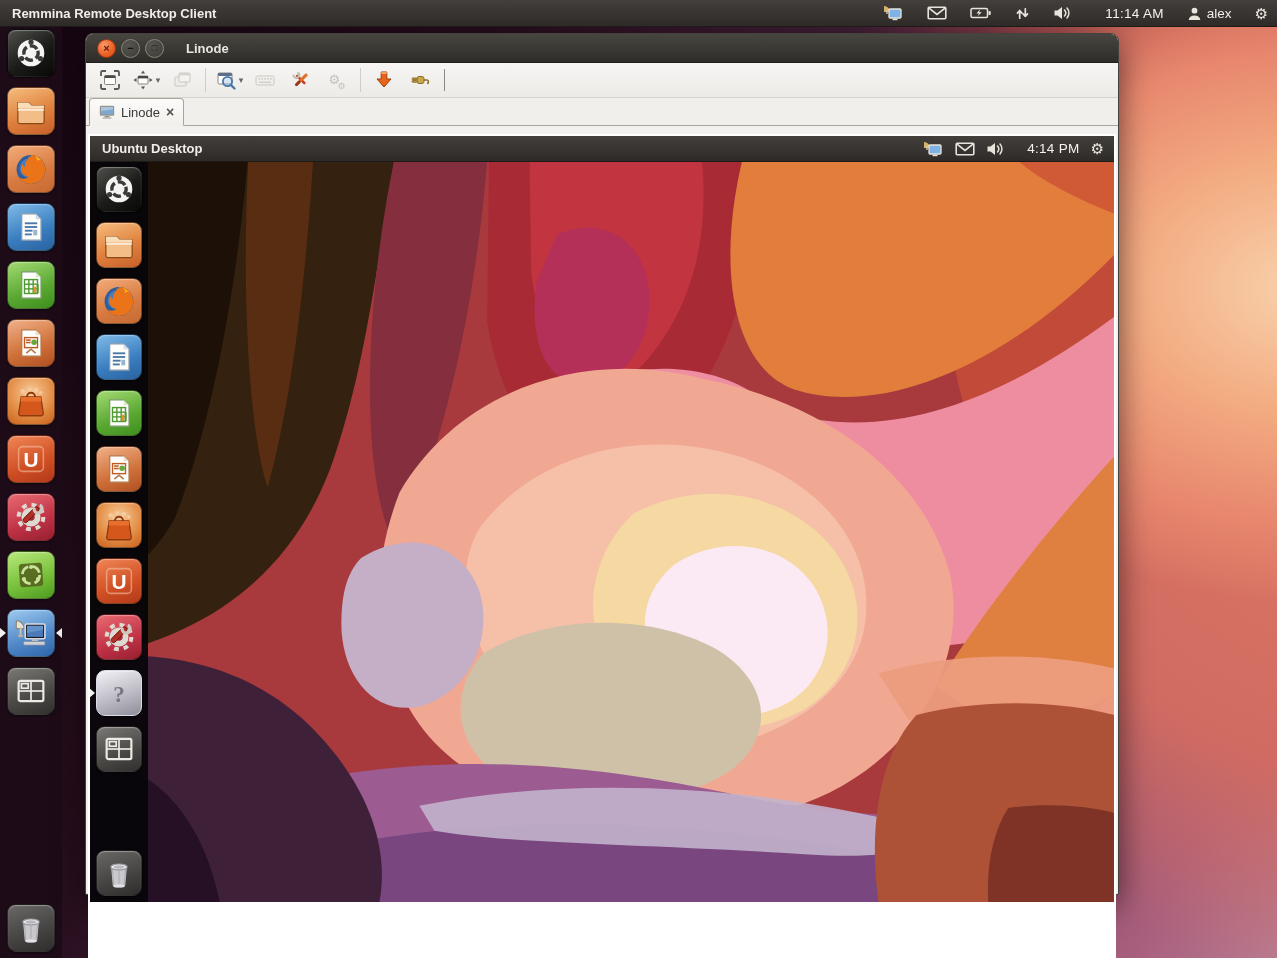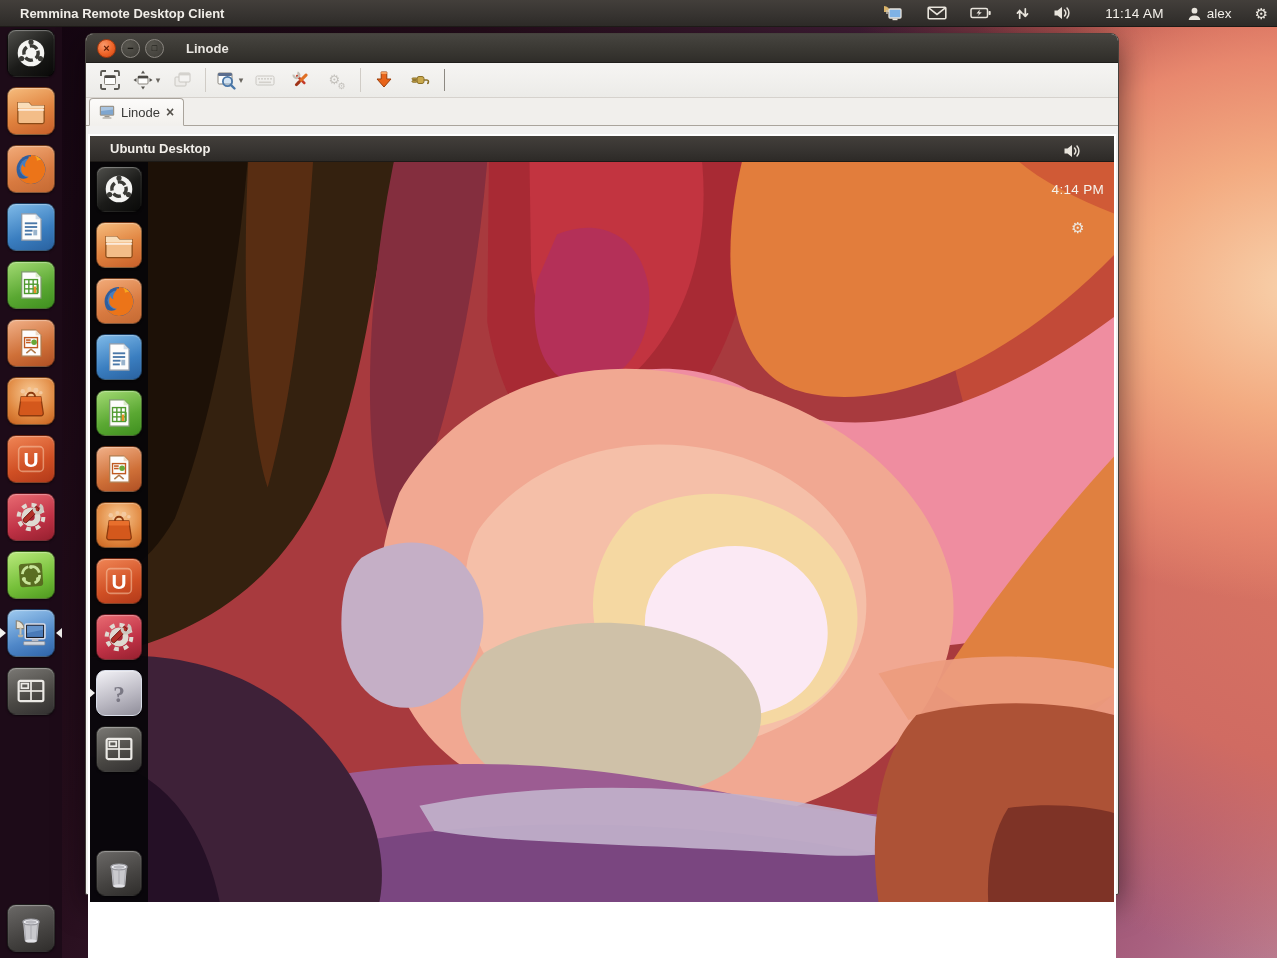--- a/index.html
+++ b/index.html
@@ -13,21 +13,21 @@
       linear-gradient(118deg, #120510 0%, #250d1b 28%, #44203a 52%, #7c3f5c 76%, #a85f7e 92%, #b87b90 100%);
   }
   
   .panel{
     display:flex;align-items:center;
     background:linear-gradient(#433f3b,#363330 60%,#2d2a27);
     border-bottom:1px solid #1d1a17;
     color:#f1eee9;font-size:13px;font-weight:bold;
   }
   #host-panel{position:absolute;left:0;top:0;width:1277px;height:26px;z-index:50;}
-  .panel-title{padding-left:20px;white-space:nowrap;}
+  .panel-title{padding-left:12px;white-space:nowrap;}
   .panel-spacer{flex:1;}
   .tray{display:flex;align-items:center;gap:23px;}
   .tray-icon{display:flex;align-items:center;}
   .panel-clock{font-weight:normal;font-size:13.5px;color:#f5f2ec;letter-spacing:.3px;}
   .user-group{display:flex;align-items:flex-end;gap:5px;font-weight:normal;font-size:13.5px;}
   .gear-glyph{font-size:15px;line-height:1;font-weight:normal;color:#ece8e0;}
   #host-panel .tray{padding-right:9px;}
   
   #host-launcher{
     position:absolute;left:0;top:26px;width:62px;height:932px;z-index:40;
@@ -97,21 +97,21 @@
     background:linear-gradient(#fcfbfa,#f2f0ed);
     border:1px solid #aaa49c;border-bottom:1px solid #f2f0ed;
     border-radius:4px 4px 0 0;cursor:pointer;
   }
   .tab-label{font-size:13px;color:#3a3a38;}
   .tab-close{font-size:14px;font-weight:bold;color:#55524c;line-height:1;cursor:pointer;}
   
   .viewport{margin:8px 2px;height:892px;background:#fff;padding:2px;box-sizing:border-box;}
   .remote-screen{width:100%;height:766px;position:relative;overflow:hidden;background:#000;}
   #remote-panel{position:absolute;left:0;top:0;right:0;height:25px;z-index:10;}
-  #remote-panel .tray{padding-right:10px;gap:23px;flex-direction:column;}
+  #remote-panel .tray{padding-right:10px;gap:11px;}
   .remote-body{position:absolute;left:0;top:25px;right:0;height:741px;}
   .wallpaper{position:absolute;left:0;top:0;width:100%;height:100%;display:block;}
   #remote-launcher{
     position:absolute;left:0;top:0;width:58px;height:741px;z-index:5;
     background:rgba(7,5,9,.92);display:flex;flex-direction:column;align-items:center;
     padding-top:5px;box-sizing:border-box;
   }
   svg{display:block;}
 </style>
 </head>

